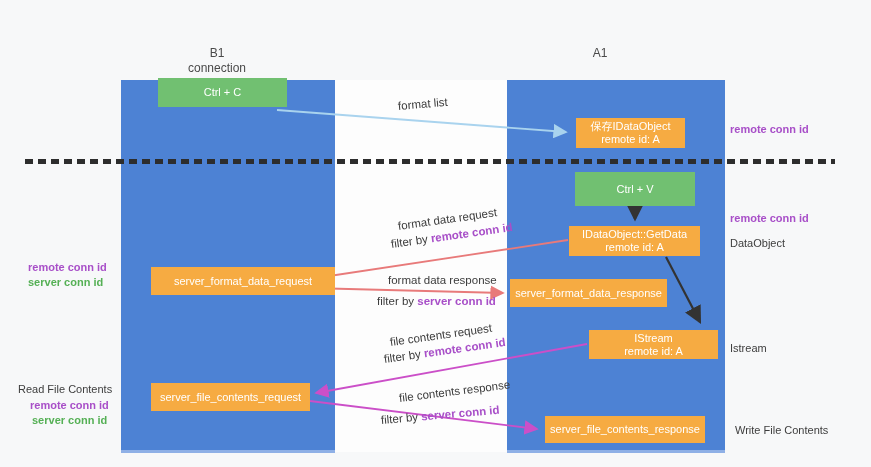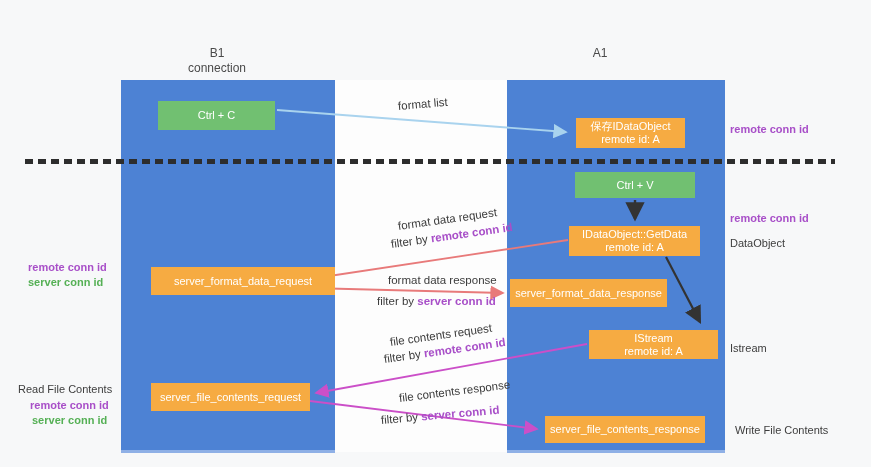--- a/index.html
+++ b/index.html
@@ -58,30 +58,30 @@
     </defs>
     <line x1="277" y1="110" x2="566" y2="132" stroke="#a9d3ee" stroke-width="1.8" marker-end="url(#ah-blue)"></line>
     <line x1="635" y1="200" x2="635" y2="219" stroke="#333333" stroke-width="2.4" marker-end="url(#ah-black)"></line>
     <line x1="666" y1="257" x2="700" y2="322" stroke="#333333" stroke-width="2.2" marker-end="url(#ah-black)"></line>
     <line x1="568" y1="240" x2="316" y2="278" stroke="#e87a7a" stroke-width="1.8" marker-end="url(#ah-red)"></line>
     <line x1="310" y1="288" x2="503" y2="293" stroke="#e87a7a" stroke-width="1.8" marker-end="url(#ah-red)"></line>
     <line x1="587" y1="344" x2="316" y2="393" stroke="#cb4fc8" stroke-width="1.8" marker-end="url(#ah-mag)"></line>
     <line x1="310" y1="401" x2="537" y2="429" stroke="#cb4fc8" stroke-width="1.8" marker-end="url(#ah-mag)"></line>
   </svg>
 
-  <div class="node green-box" style="left:158px;top:101px;width:117px;height:29px;justify-content:center;">
+  <div class="node green-box" style="left:158px;top:78px;width:129px;height:29px;justify-content:center;">
     <span>Ctrl + C</span>
   </div>
 
   <div class="node orange-box" style="left:576px;top:118px;width:109px;height:30px;">
     <span>保存IDataObject</span>
     <span>remote id: A</span>
   </div>
 
-  <div class="node green-box" style="left:575px;top:172px;width:120px;height:26px;text-align:right;">
+  <div class="node green-box" style="left:575px;top:172px;width:120px;height:34px;text-align:right;">
     <span>Ctrl + V</span>
   </div>
 
   <div class="node orange-box" style="left:569px;top:226px;width:131px;height:30px;">
     <span>IDataObject::GetData</span>
     <span>remote id: A</span>
   </div>
 
   <div class="node orange-box" style="left:151px;top:267px;width:184px;height:28px;">
     <span>server_format_data_request</span>

